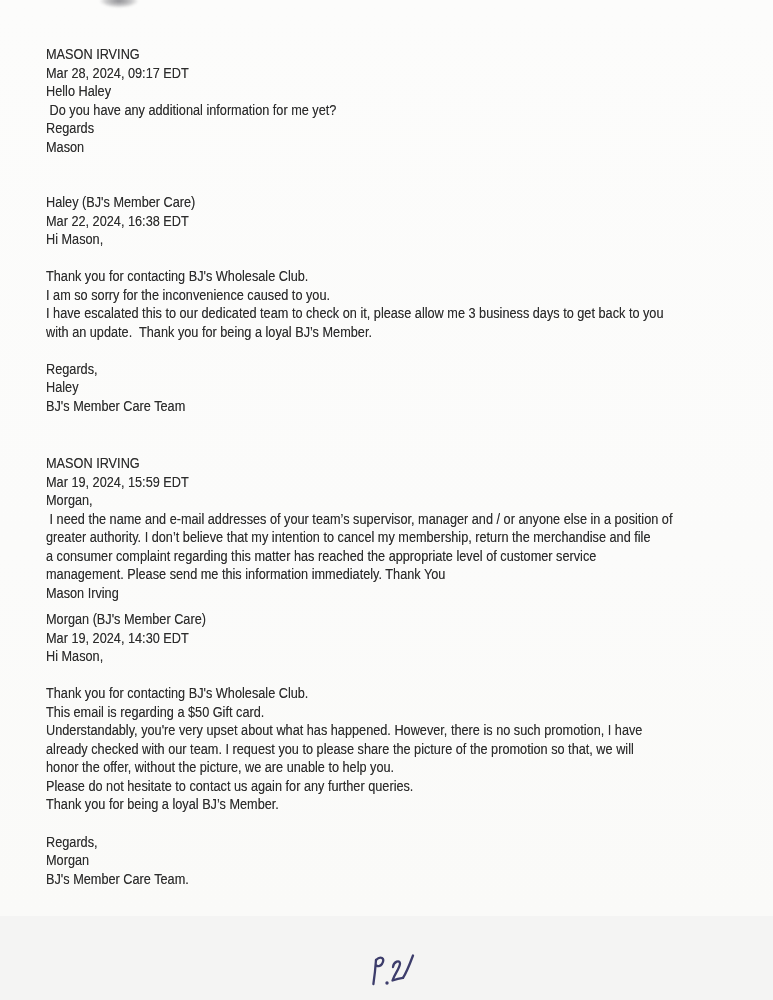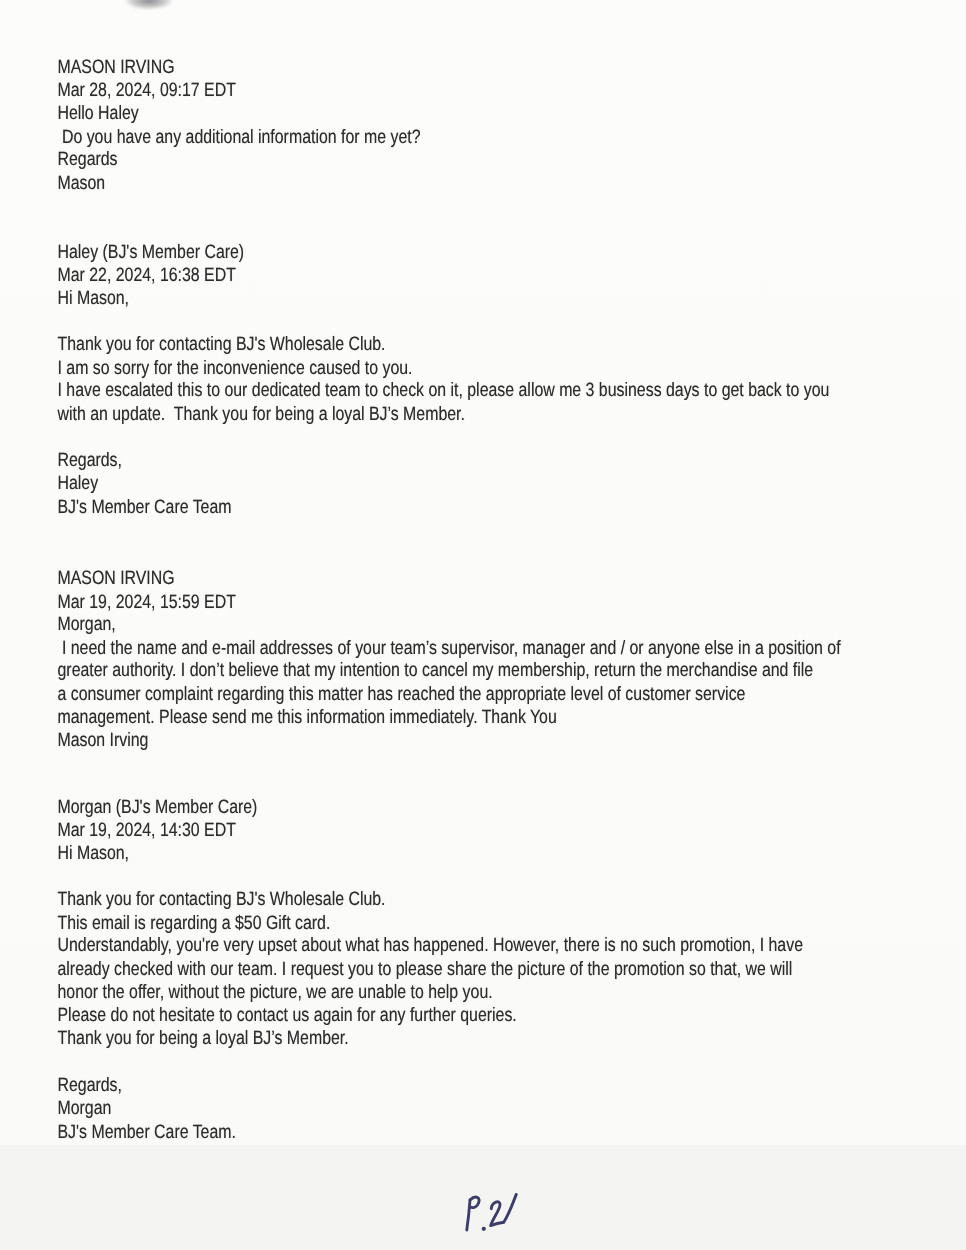--- a/index.html
+++ b/index.html
@@ -74,21 +74,21 @@
     <div class="ln">MASON IRVING</div>
     <div class="ln">Mar 19, 2024, 15:59 EDT</div>
     <div class="ln">Morgan,</div>
     <div class="ln"> I need the name and e-mail addresses of your team’s supervisor, manager and / or anyone else in a position of</div>
     <div class="ln">greater authority. I don’t believe that my intention to cancel my membership, return the merchandise and file</div>
     <div class="ln">a consumer complaint regarding this matter has reached the appropriate level of customer service</div>
     <div class="ln">management. Please send me this information immediately. Thank You</div>
     <div class="ln">Mason Irving</div>
   </section>
 
-  <section class="msg" style="top:637px">
+  <section class="msg" style="top:610px">
     <div class="ln">Morgan (BJ's Member Care)</div>
     <div class="ln">Mar 19, 2024, 14:30 EDT</div>
     <div class="ln">Hi Mason,</div>
     <div class="ln"></div>
     <div class="ln">Thank you for contacting BJ's Wholesale Club.</div>
     <div class="ln">This email is regarding a $50 Gift card.</div>
     <div class="ln">Understandably, you're very upset about what has happened. However, there is no such promotion, I have</div>
     <div class="ln">already checked with our team. I request you to please share the picture of the promotion so that, we will</div>
     <div class="ln">honor the offer, without the picture, we are unable to help you.</div>
     <div class="ln">Please do not hesitate to contact us again for any further queries.</div>

